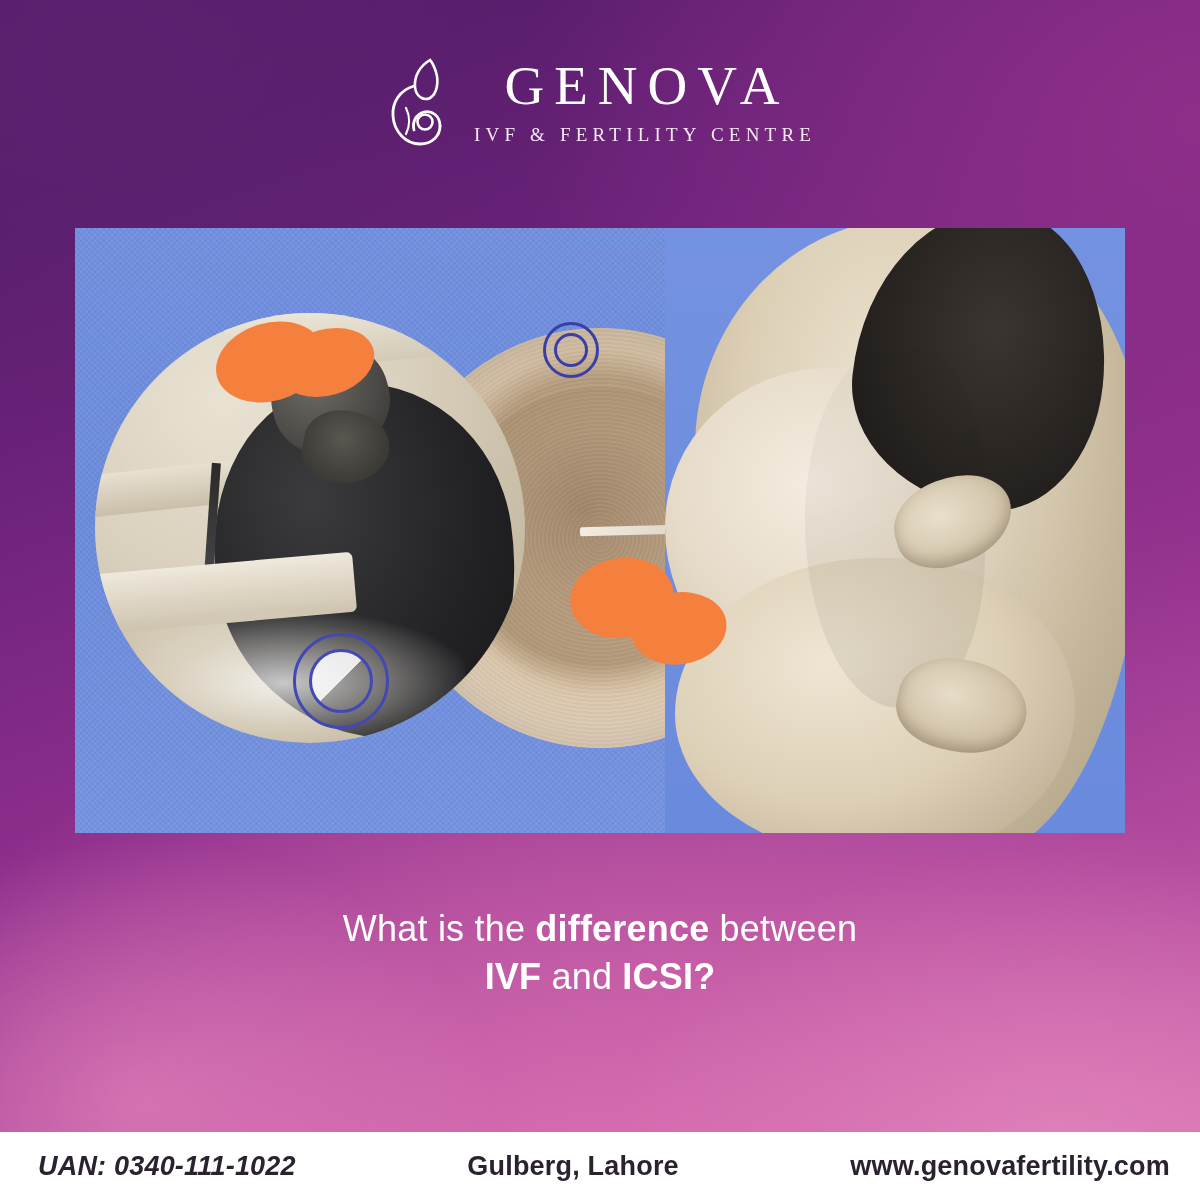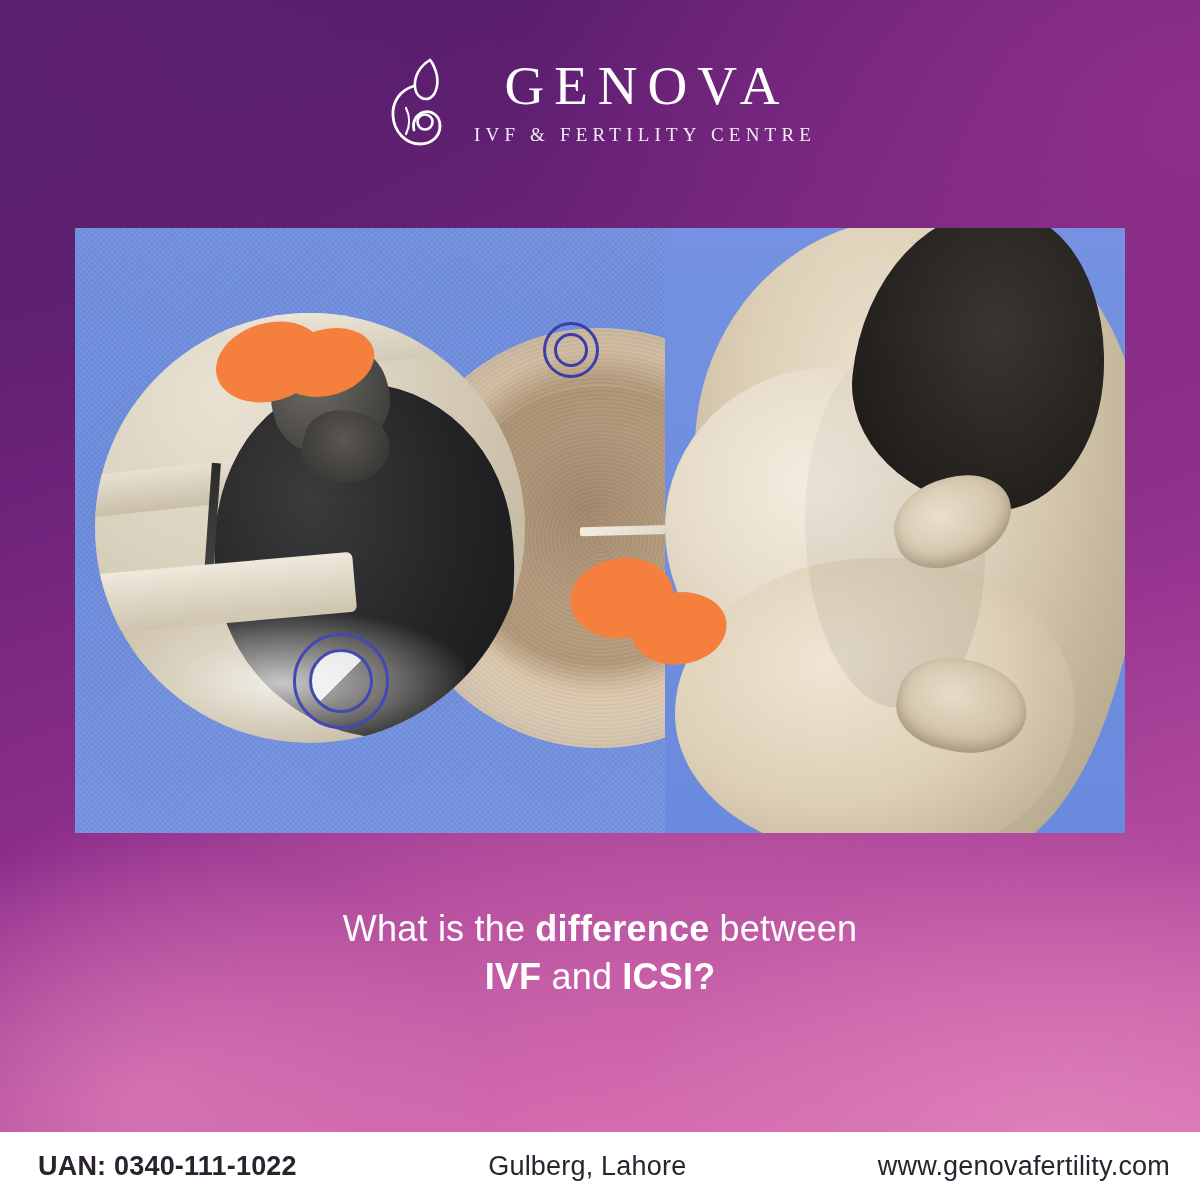--- a/index.html
+++ b/index.html
@@ -311,23 +311,23 @@
     justify-content: space-between;
     padding: 0 30px 0 38px;
     z-index: 6;
   }
   .footer-item {
     font-size: 27px;
     color: #2b2230;
     letter-spacing: .2px;
     white-space: nowrap;
   }
-  .footer-item.phone { font-weight: bold; }
-  .footer-item.addr { font-weight: normal; }
-  .footer-item.web  { font-weight: normal; }
+  .footer-item.phone { font-weight: bold; font-style: italic; }
+  .footer-item.addr { font-weight: bold; }
+  .footer-item.web  { font-weight: bold; }
 </style>
 </head>
 <body>
 
 <div class="poster">
 
   <div class="logo-wrap">
     <span class="logo-mark">
       <svg viewBox="0 0 62 92" width="62" height="92" aria-hidden="true">
         <path d="M46 4 C36 10 30 20 31 31 C32 41 40 45 46 42 C53 38 55 26 52 16 C50 10 48 6 46 4 Z" fill="none" stroke="#ffffff" stroke-width="2.6"></path>

